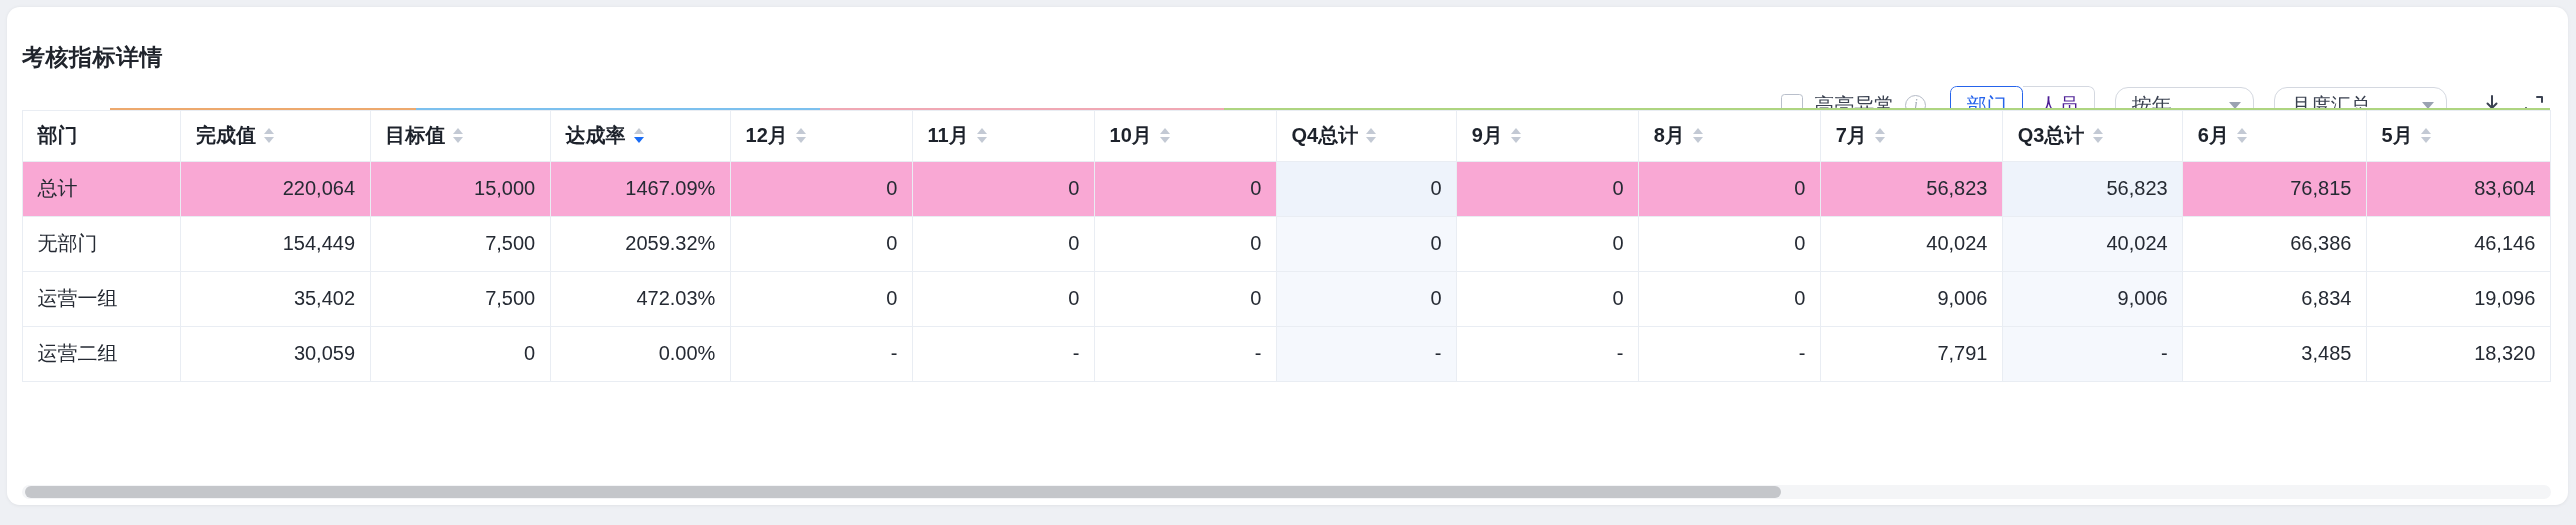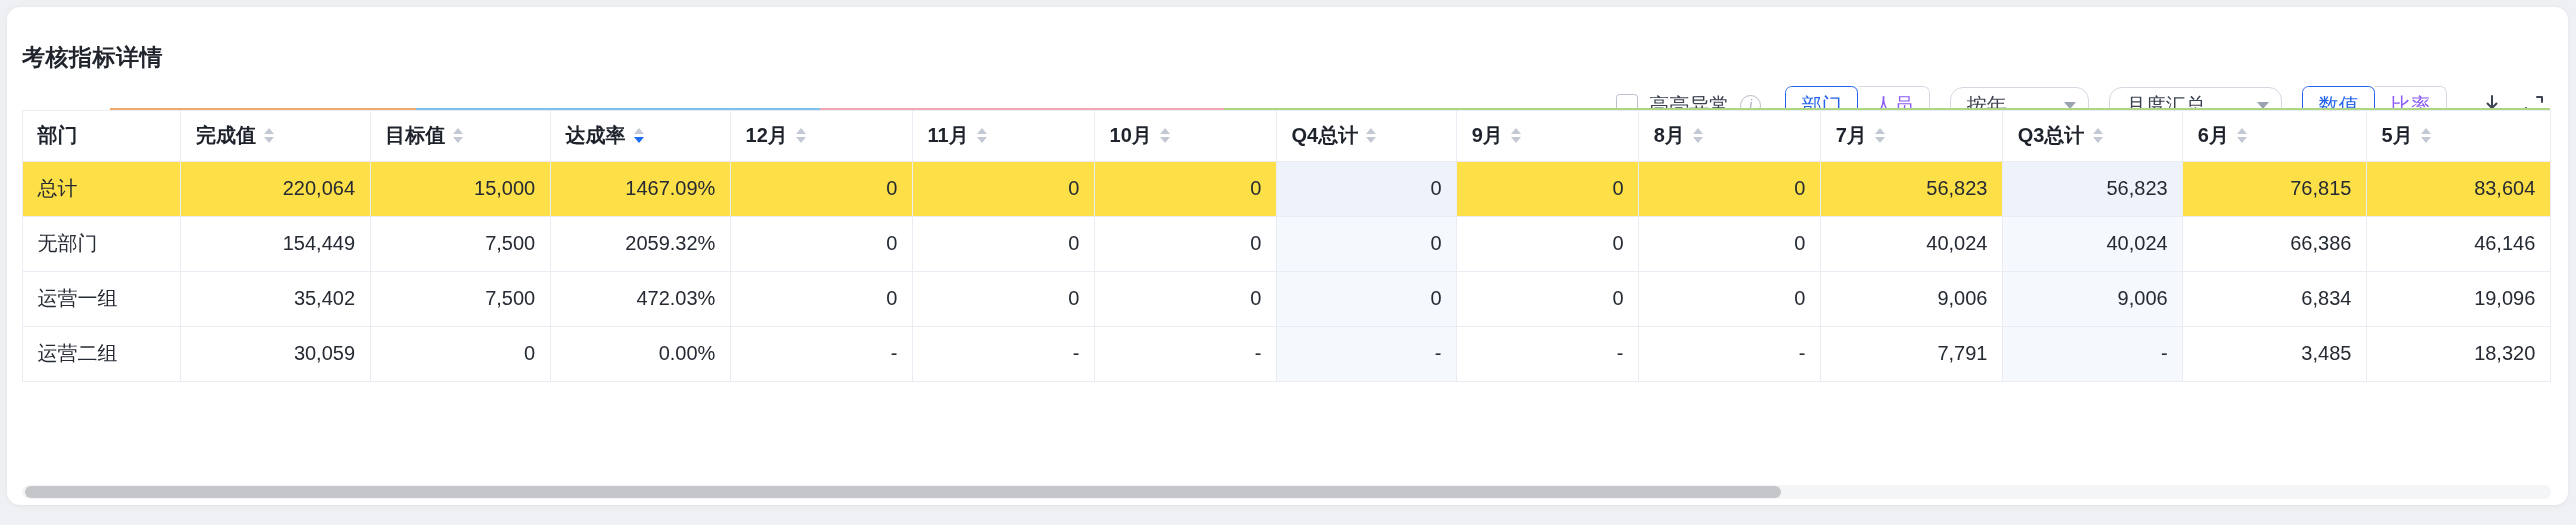--- a/index.html
+++ b/index.html
@@ -79,21 +79,21 @@
     overflow: hidden;
     margin-right: 20px;
   }
   .seg-btn {
     min-width: 71px;
     padding: 0 15.5px;
     display: flex;
     align-items: center;
     justify-content: center;
     font-size: 20px;
-    color: #8b5cf6;
+    color: #4c1d95;
     background: #fff;
     border: 1.4px solid #d4d8e0;
     border-left-width: 0;
     white-space: nowrap;
   }
   .seg-btn:first-child { border-left-width: 1.4px; border-radius: 6.4px 0 0 6.4px; }
   .seg-btn:last-child  { border-radius: 0 6.4px 6.4px 0; }
   .seg-btn.active {
     color: #2563eb;
     border-color: #2563eb;
@@ -203,21 +203,21 @@
   .sorter i {
     display: block;
     width: 0; height: 0;
     border-left: 5.5px solid transparent;
     border-right: 5.5px solid transparent;
   }
   .sorter i.up   { border-bottom: 6.4px solid #c3c9d4; }
   .sorter i.down { border-top: 6.4px solid #c3c9d4; }
   .sorter.desc i.down { border-top-color: #1a6cf5; }
 
-  tr.row-total td { background: #fde047; }
+  tr.row-total td { background: #f9a8d4; }
   td.subtotal, th.subtotal { background: #f5f8fd; }
   tr.row-total td.subtotal { background: #eef3fb; }
 
   
   th.freeze-edge, td.freeze-edge { border-right: 0.9px solid #dfe4ec; }
 
   
   .scrollbar {
     position: absolute;
     left: 14.6px; top: 478px;
@@ -257,24 +257,20 @@
       <div class="select">
         <span>按年</span>
         <span class="caret"></span>
       </div>
 
       <div class="select wide">
         <span>月度汇总</span>
         <span class="caret"></span>
       </div>
 
-      <div class="seg">
-        <div class="seg-btn active">数值</div>
-        <div class="seg-btn">比率</div>
-      </div>
 
       <div class="icon-btn">
         <svg width="24" height="24" viewBox="0 0 24 24" fill="none" stroke="#3b4252" stroke-width="2" stroke-linecap="round" stroke-linejoin="round">
           <path d="M12 3v11"></path>
             <path d="M7.5 10.5 12 15l4.5-4.5"></path>
             <path d="M4 19.5h16"></path>
         </svg>
       </div>
 
       <div class="icon-btn">

